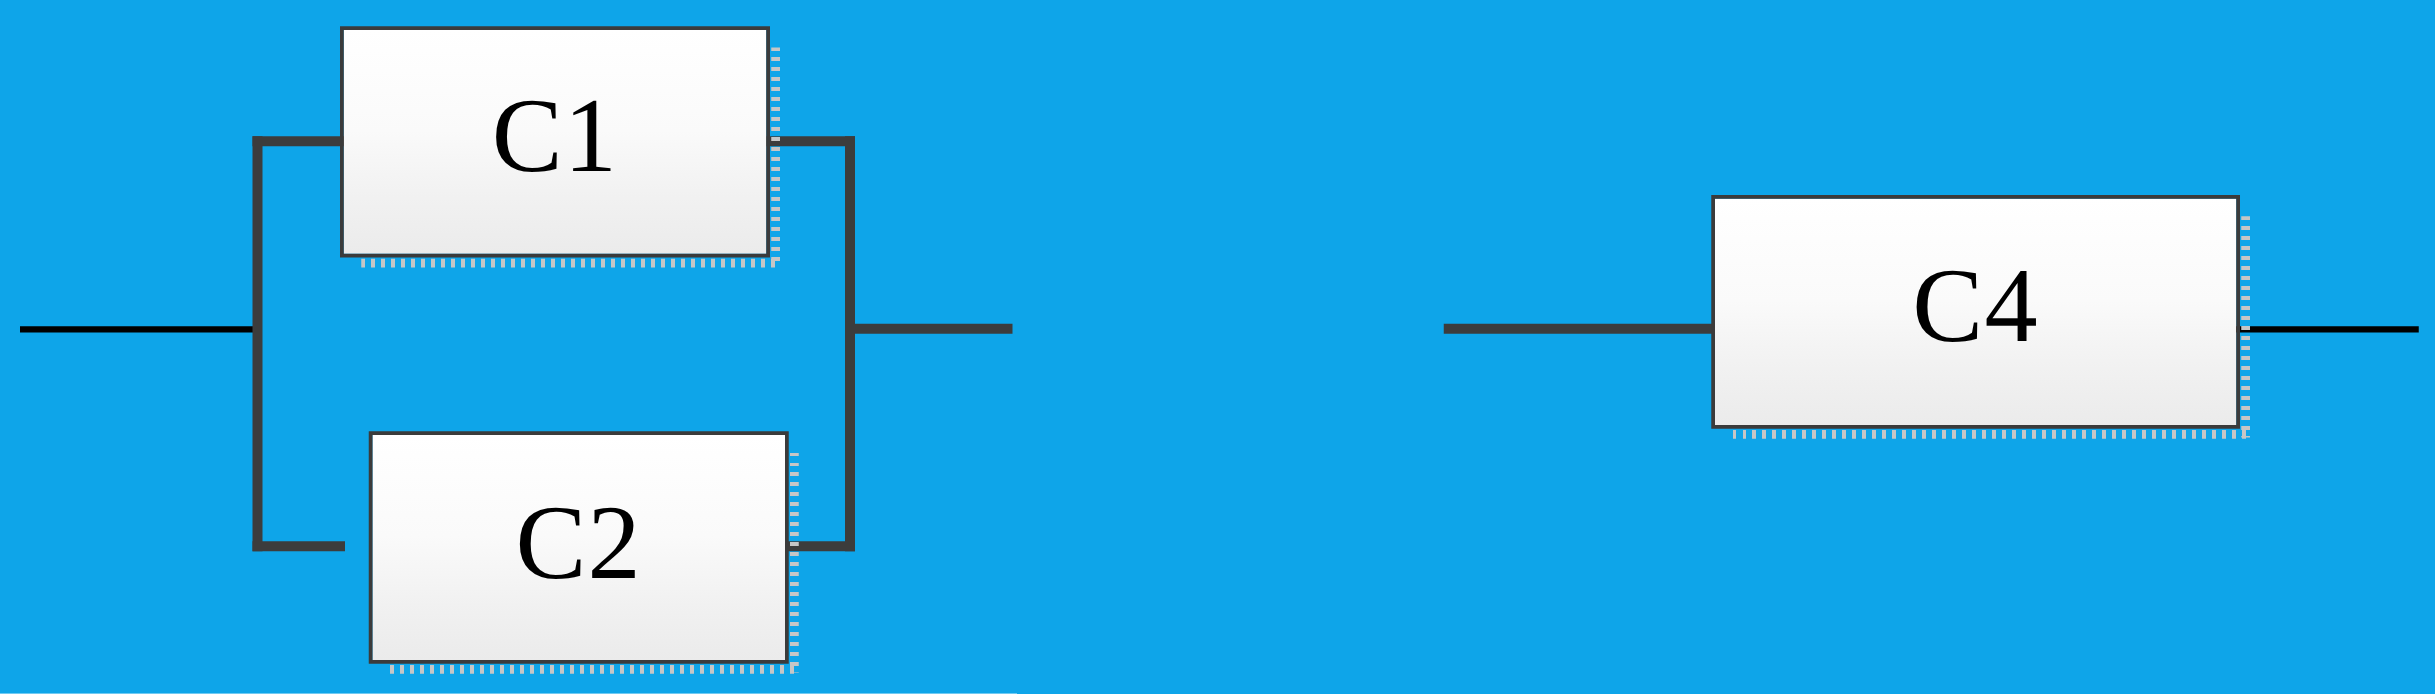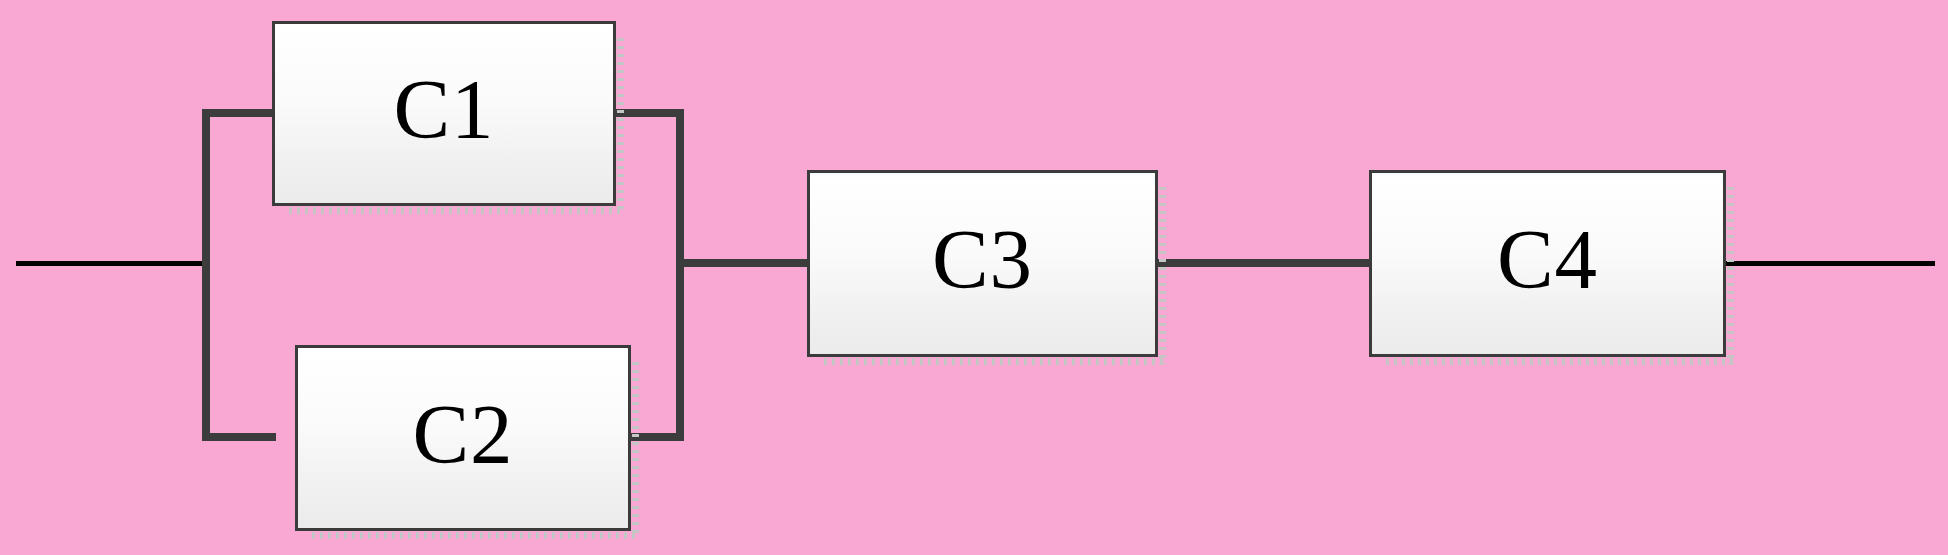--- a/index.html
+++ b/index.html
@@ -4,21 +4,21 @@
 <style>
   html, body {
     margin: 0;
     padding: 0;
     background: #ffffff;
   }
   .stage {
     position: relative;
     width: 1948px;
     height: 555px;
-    background: #f9a8d4;
+    background: #0ea5e9;
     overflow: hidden;
     font-family: "Liberation Serif", serif;
   }
 
   
   .line {
     position: absolute;
     background: #3c3c3c;
   }
   .line.thin {
@@ -83,21 +83,21 @@
     background: repeating-linear-gradient(
       90deg,
       #c6c6c6 0px, #c6c6c6 3px,
       transparent 3px, transparent 8px
     );
   }
 
   .block-c1 { left: 272px;  top: 21px;  width: 344px; height: 185px; }
   .block-c2 { left: 272px;  top: 345px; width: 336px; height: 186px; margin-left: 23px; }
   .block-c3 { left: 807px;  top: 170px; width: 351px; height: 187px; }
-  .block-c4 { left: 1369px; top: 170px; width: 357px; height: 187px; }
+  .block-c4 { left: 1369px; top: 156px; width: 423px; height: 187px; }
 </style>
 </head>
 <body>
 
 <div class="stage">
 
   <div class="line thin input-line"></div>
   <div class="line thin output-line"></div>
 
   <div class="line left-bar"></div>
@@ -112,21 +112,18 @@
   <div class="line c3c4-connector"></div>
 
   <div class="block block-c1">
     <span class="label">C1</span>
   </div>
 
   <div class="block block-c2">
     <span class="label">C2</span>
   </div>
 
-  <div class="block block-c3">
-    <span class="label">C3</span>
-  </div>
 
   <div class="block block-c4">
     <span class="label">C4</span>
   </div>
 
 </div>
 
 </body></html>

